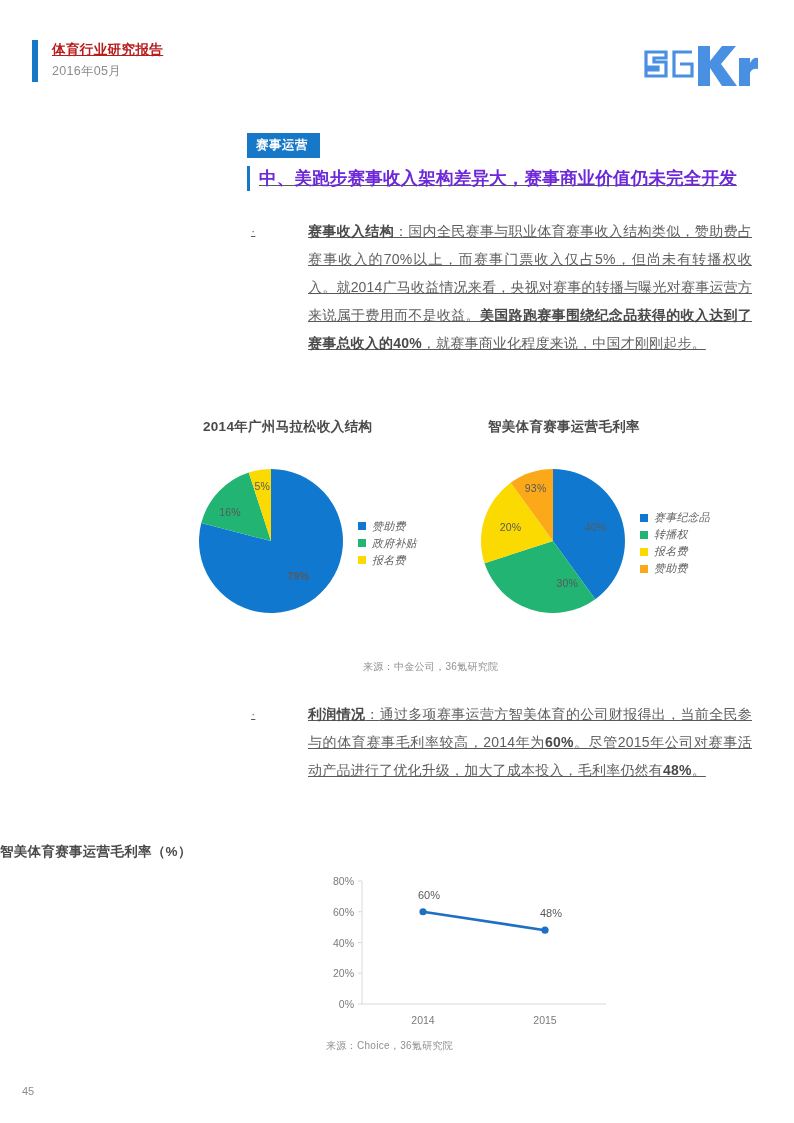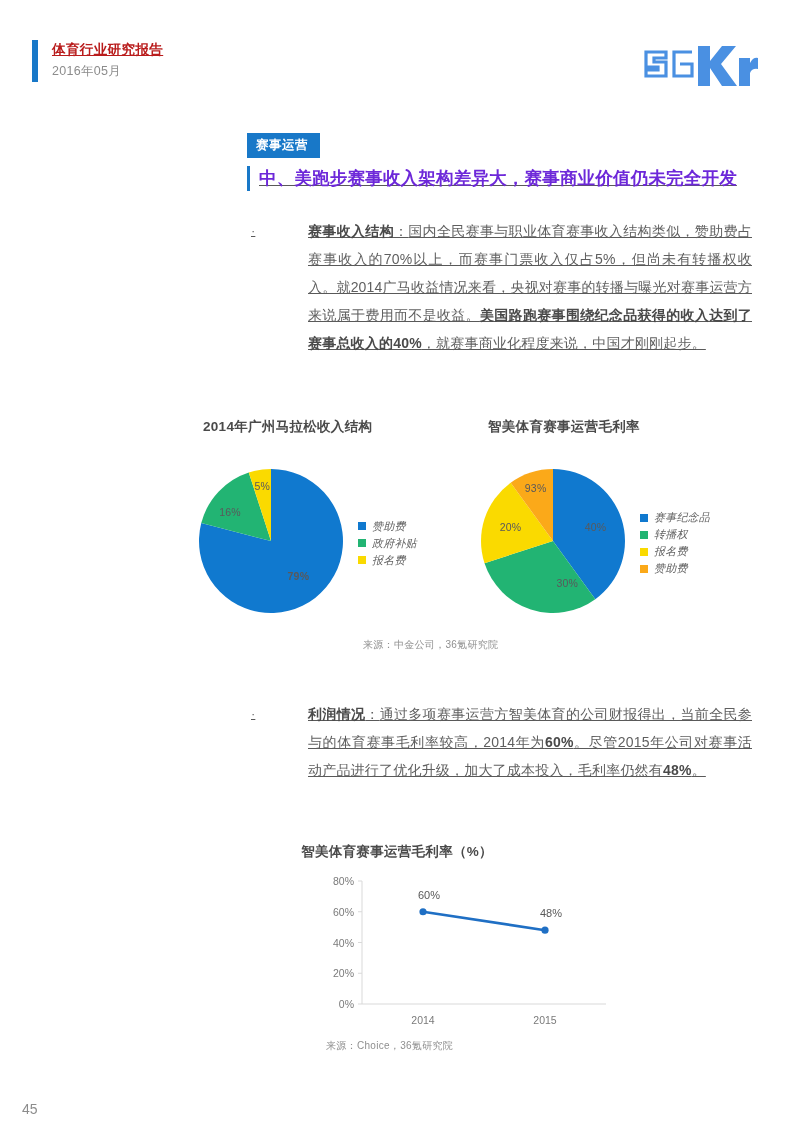--- a/index.html
+++ b/index.html
@@ -177,53 +177,52 @@
     margin-right: 6px;
     flex: 0 0 8px;
   }
 
   .source {
     position: absolute;
     font-size: 10px;
     color: #8f8f8f;
     letter-spacing: 0.3px;
   }
-  .source.pies { left: 363px; top: 220px; }
+  .source.pies { left: 363px; top: 242px; }
 
   
   .line-chart-block {
     position: absolute;
     left: 0;
     top: 843px;
     width: 794px;
   }
   .line-chart-title {
     position: absolute;
     left: 0;
     right: 0;
     top: 0;
-    text-align: center;
     font-size: 13.5px;
     font-weight: bold;
     color: #4a4a4a;
     letter-spacing: 0.3px;
   }
   .line-chart-svg {
     position: absolute;
     left: 310px;
     top: 26px;
   }
   .source.line { left: 326px; top: 196px; }
 
   
   .page-number {
     position: absolute;
     left: 22px;
-    bottom: 6px;
-    font-size: 14px;
+    bottom: 26px;
+    font-size: 11px;
     color: #8c8c8c;
   }
 
   svg text { font-family: "Liberation Sans", "DejaVu Sans", sans-serif; }
 </style>
 </head>
 <body>
 
 <div class="header">
   <div class="header-bar"></div>

